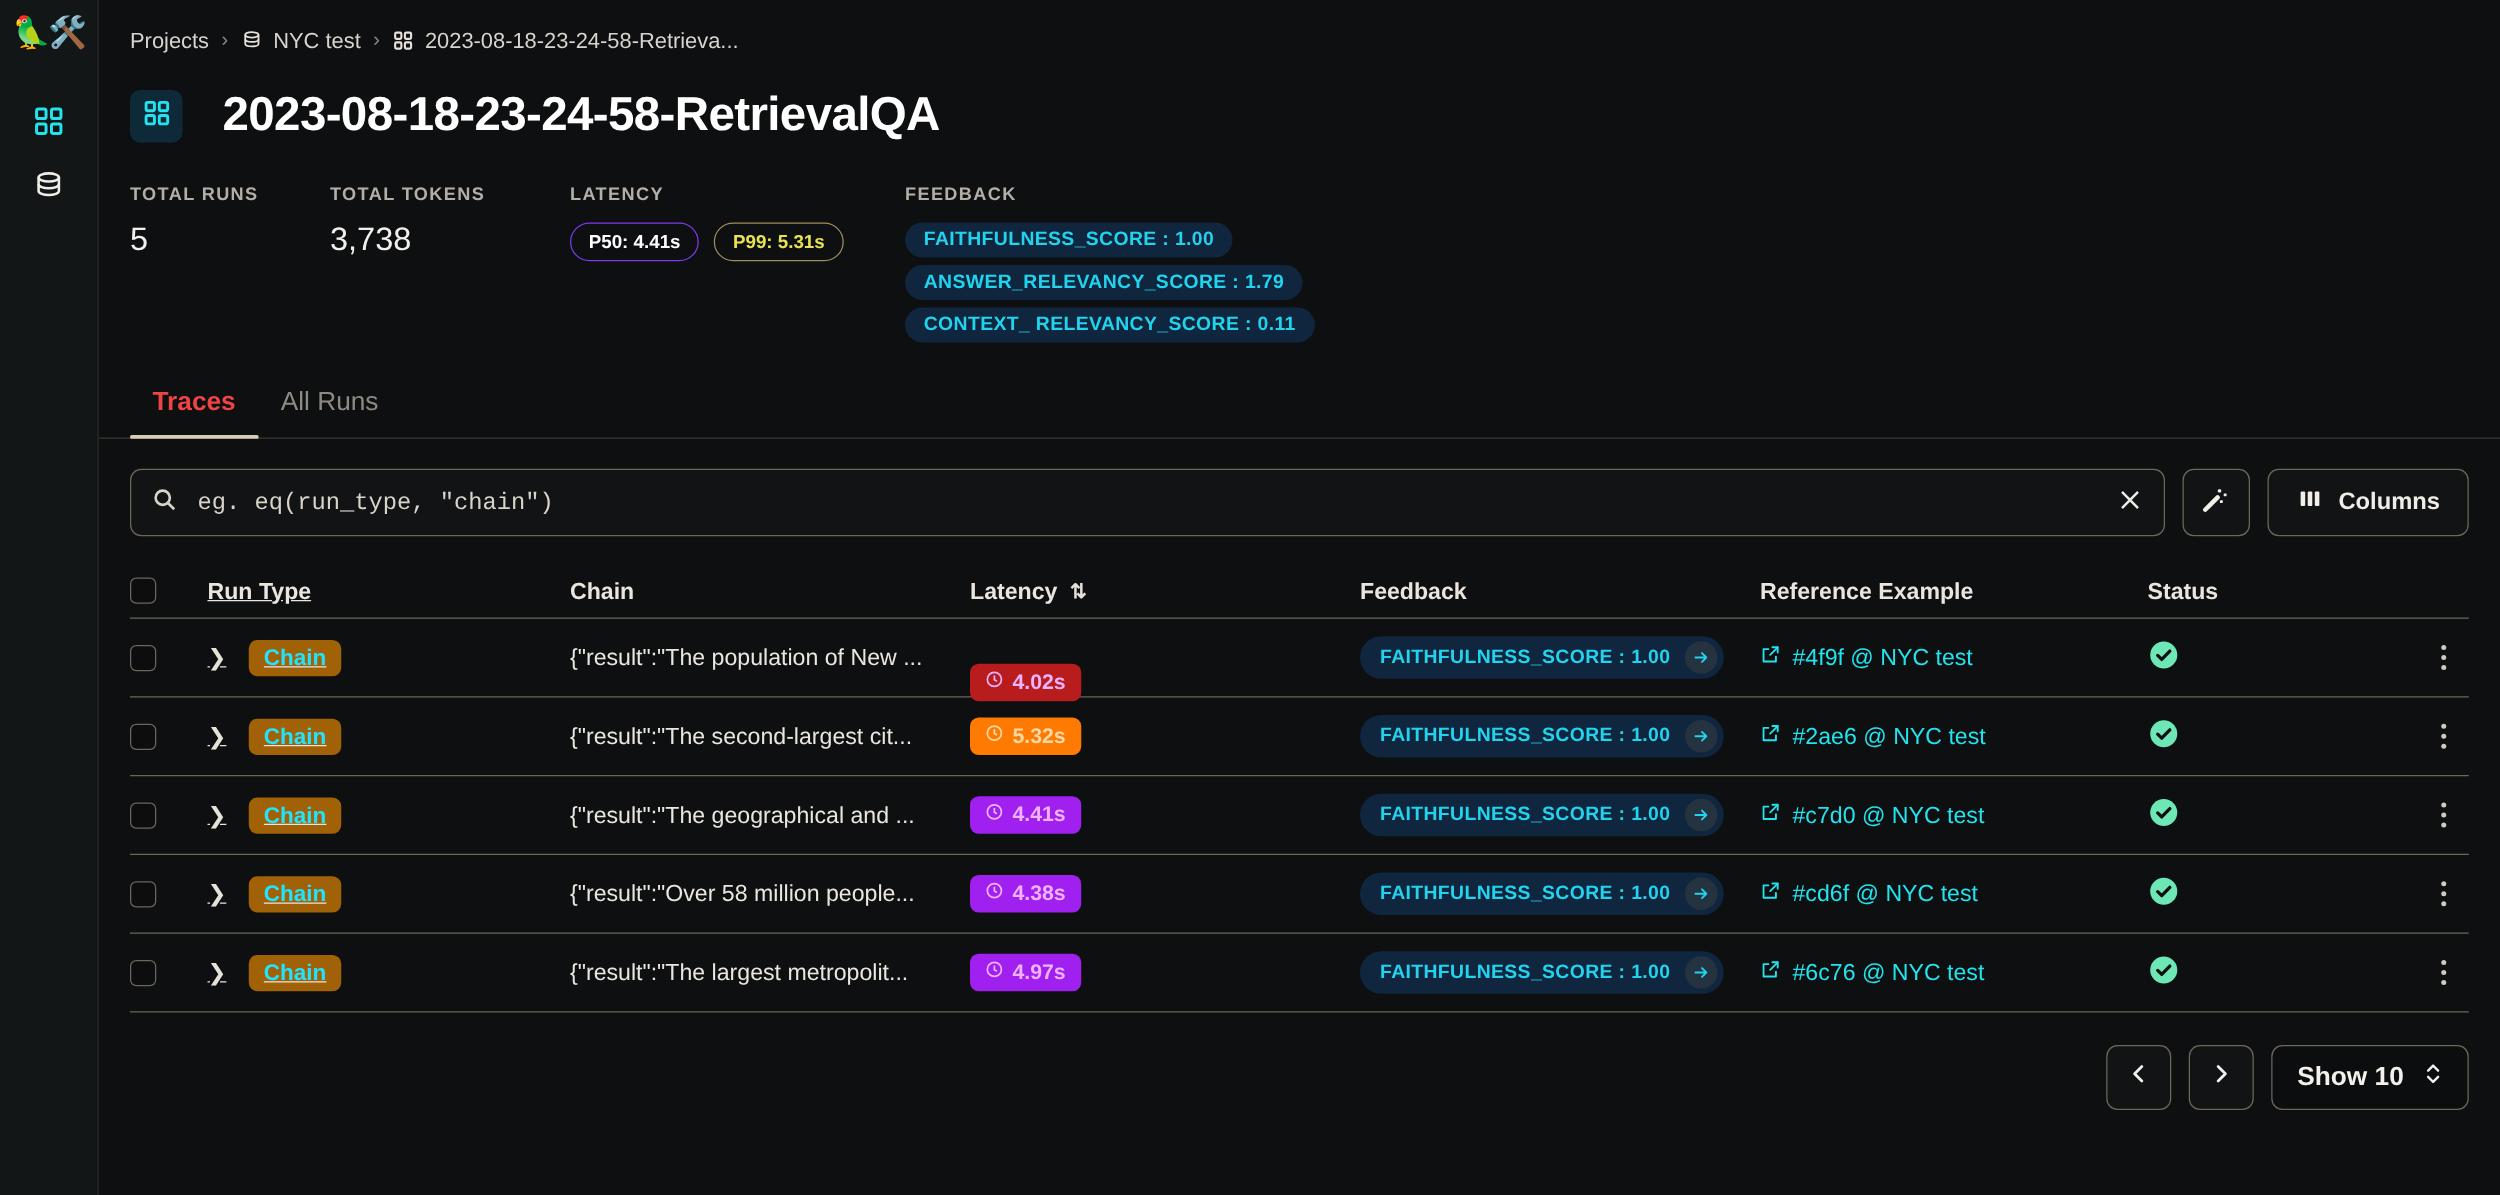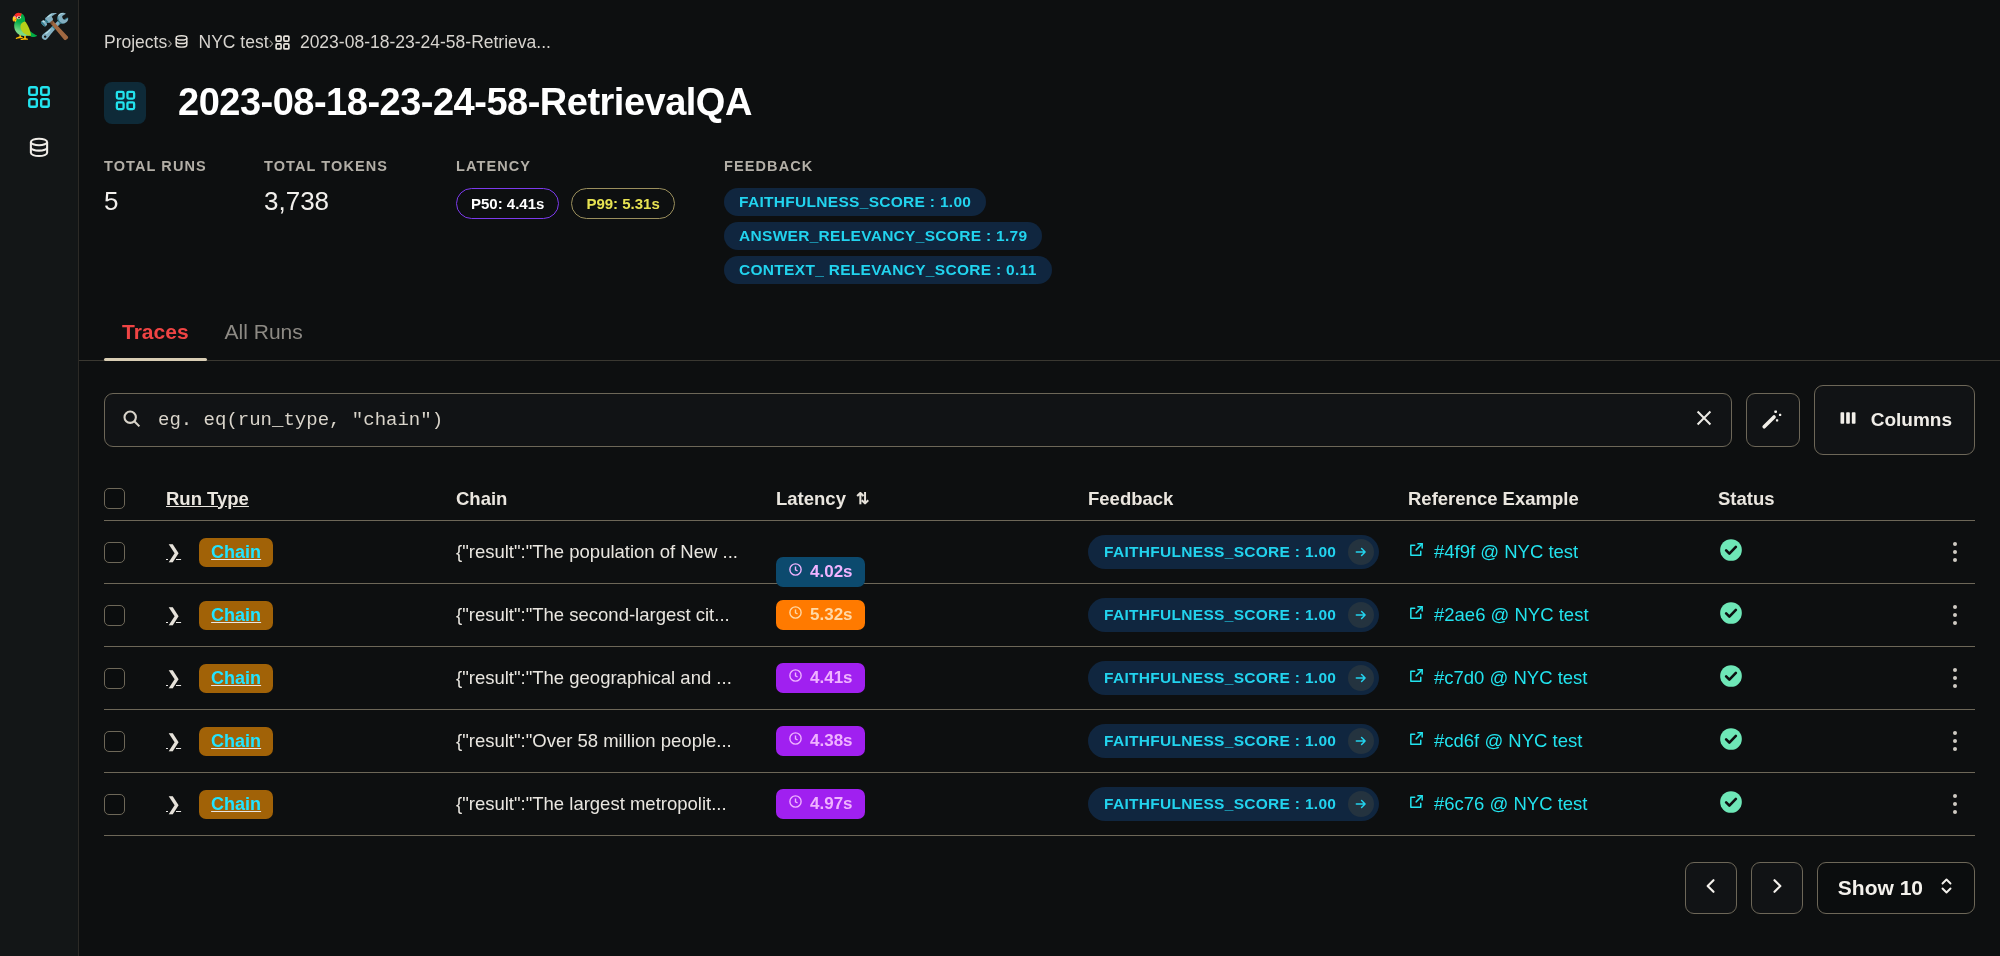--- a/index.html
+++ b/index.html
@@ -26,22 +26,22 @@
     display: flex; align-items: center; justify-content: center;
     border-radius: 6px; cursor: pointer;
   }
   .rail-btn svg { display: block; }
 
   
   .main { flex: 1; height: 956px; position: relative; overflow: hidden; }
 
   
   .crumbs {
-    display: flex; align-items: center; 
-    padding: 32px 0 0 25px; font-size: 17.5px; color: #d7d4cf;
+    display: flex; align-items: center; gap: 10px;
+    padding: 22px 0 0 25px; font-size: 17.5px; color: #d7d4cf;
   }
   .crumb { display: flex; align-items: center; gap: 9px; cursor: pointer; white-space: nowrap; }
   .crumb-sep { color: #8d8a84; font-size: 16px; }
   .crumb-ico { display: inline-flex; }
 
   
   .title-row { display: flex; align-items: center; gap: 32px; padding: 28px 0 0 25px; }
   .title-badge {
     width: 42px; height: 42px; border-radius: 8px; background: #0e2a38;
     display: flex; align-items: center; justify-content: center; flex: 0 0 42px;
@@ -95,21 +95,21 @@
   .search-input {
     flex: 1; background: transparent; border: none; outline: none;
     font-family: "Liberation Mono", monospace; font-size: 19px; color: #d9d4ca;
   }
   .search-input::placeholder { color: #d9d4ca; }
   .icon-btn {
     width: 54px; height: 54px; border: 1.5px solid #6d6758; border-radius: 9px;
     background: #111315; display: flex; align-items: center; justify-content: center; cursor: pointer;
   }
   .columns-btn {
-    height: 70px; border: 1.5px solid #6d6758; border-radius: 9px; background: #111315;
+    height: 54px; border: 1.5px solid #6d6758; border-radius: 9px; background: #111315;
     display: flex; align-items: center; gap: 12px; padding: 0 22px; cursor: pointer;
     font-size: 19px; color: #f0ede8; font-weight: 600; white-space: nowrap;
   }
 
   
   .table { padding: 0 25px; margin-top: 22px; }
   .thead {
     display: flex; align-items: center; height: 44px;
     border-bottom: 1.5px solid #6d6758; font-size: 18.5px; color: #eae6df; font-weight: 600;
   }
@@ -350,21 +350,21 @@
       <span class="cbx"></span>
     </div>
     <div class="c-runtype">
       <span class="chev">❯</span>
       <span class="chain-badge">Chain</span>
     </div>
     <div class="c-output">
       <div class="out-text">{"result":"The population of New ...</div>
     </div>
     <div class="c-latency">
-      <span class="lat-badge" style="background:#0c4a6e;color:#f0b3ff;margin-top:40px;">
+      <span class="lat-badge" style="background:#b91c1c;color:#f0b3ff;margin-top:40px;">
         <span>
           <svg width="15" height="15" viewBox="0 0 24 24" fill="none" stroke="#f0b3ff" stroke-width="2.2">
             <circle cx="12" cy="12" r="9"></circle>
                     <path d="M12 7v5.4l3.3 2"></path>
           </svg>
         </span>
         <span>4.02s</span>
       </span>
     </div>
     <div class="c-feedback">

